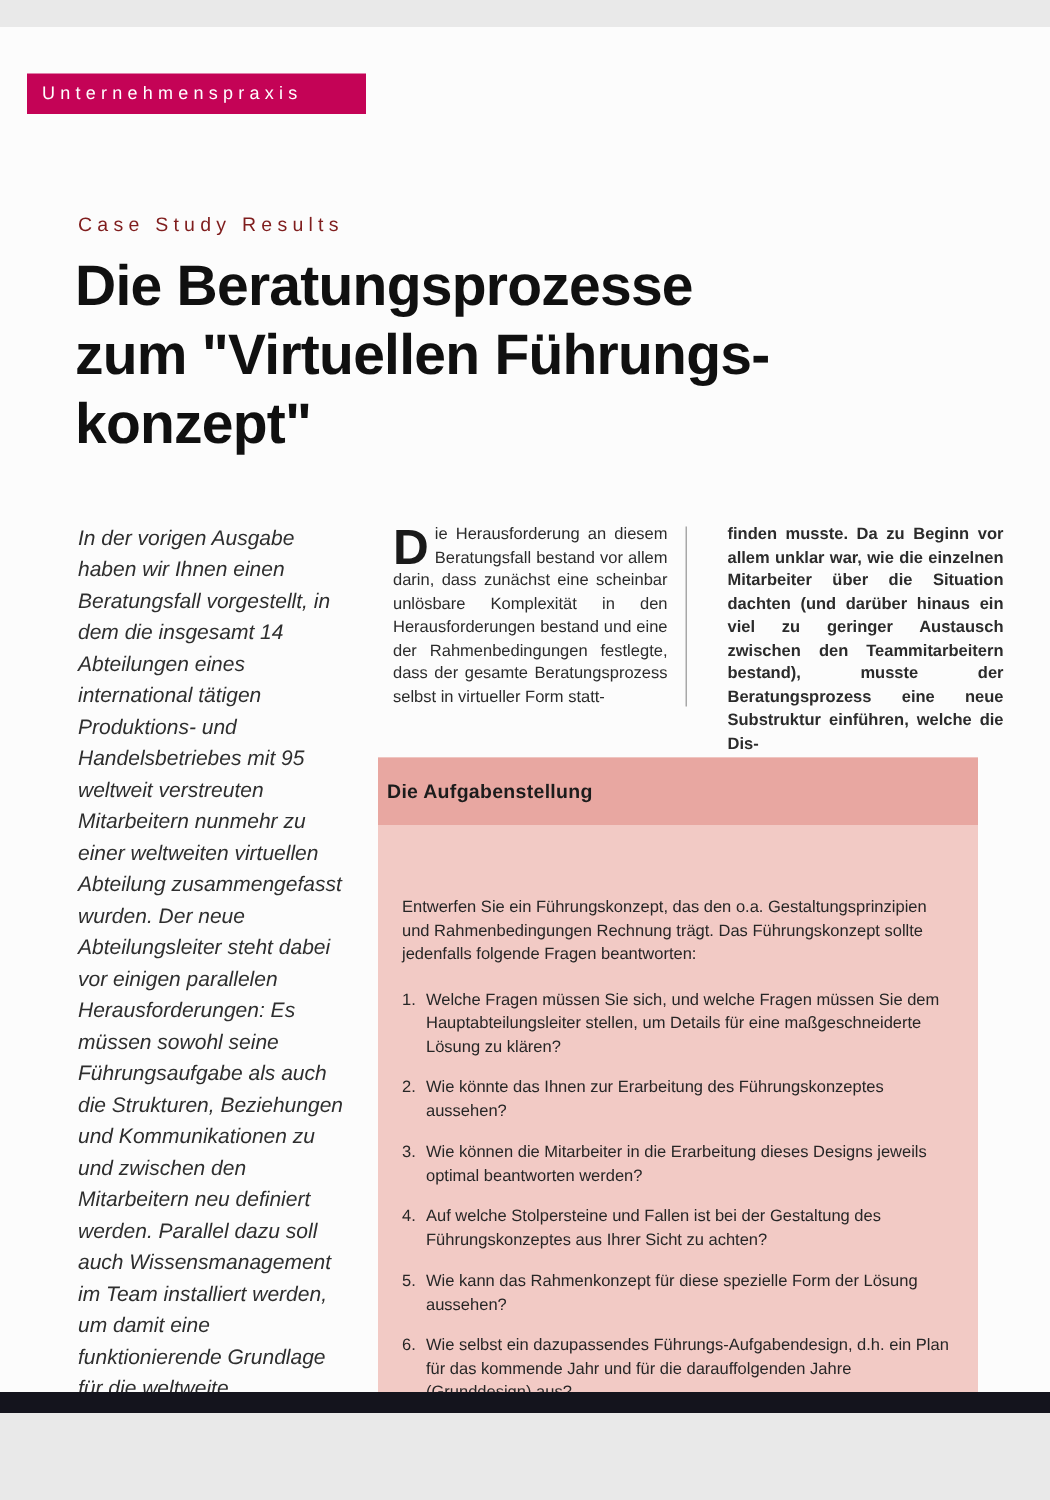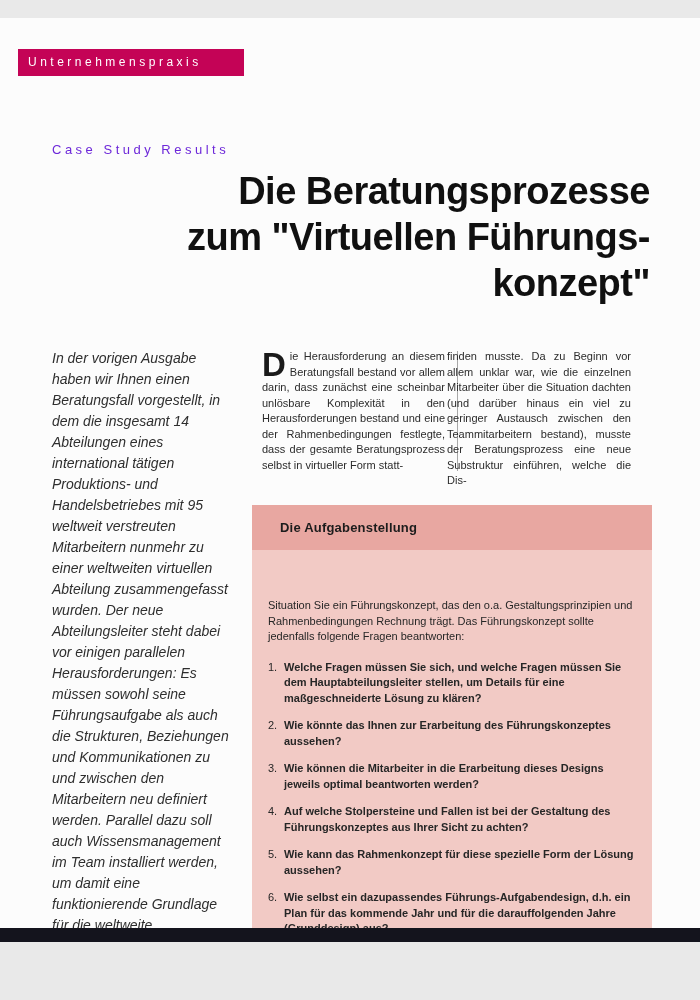--- a/index.html
+++ b/index.html
@@ -13,29 +13,29 @@
 
   .kicker {
     position:absolute; left:18px; top:31px; width:226px; height:27px;
     background:#c40356; color:#ffffff;
     font-size:12px; letter-spacing:3.5px; line-height:27px;
     padding-left:10px; font-weight:400; white-space:nowrap; overflow:hidden;
   }
 
   .eyebrow {
     position:absolute; left:52px; top:124px;
-    font-size:13px; letter-spacing:3.5px; color:#6d28d9; font-weight:400;
+    font-size:13px; letter-spacing:3.5px; color:#7f1d1d; font-weight:400;
   }
 
   .headline {
     position:absolute; left:50px; top:150px; width:600px;
     font-size:38px; font-weight:700; color:#101010;
     line-height:46px; letter-spacing:-0.5px;
   }
-  .headline span { display:block;text-align:right; }
+  .headline span { display:block; }
 
   .intro-col {
     position:absolute; left:52px; top:330px; width:178px;
     font-style:italic; font-size:14px; line-height:21px; color:#2e2e2e;
     text-align:left;
   }
 
   .body-col-1 {
     position:absolute; left:262px; top:331px; width:183px;
     font-size:11px; line-height:15.5px; color:#2b2b2b; text-align:justify;
@@ -44,44 +44,44 @@
     float:left; font-size:33px; line-height:29px; font-weight:700;
     padding:1px 4px 0 0; color:#1a1a1a;
   }
 
   .col-divider {
     position:absolute; left:457px; top:333px; width:1px; height:120px;
     background:#a8a8a8;
   }
 
   .body-col-2 {
-    position:absolute; left:447px; top:331px; width:184px;
-    font-size:11px; line-height:15.5px; color:#2b2b2b; text-align:justify;
+    position:absolute; left:485px; top:331px; width:184px;
+    font-size:11px; line-height:15.5px; color:#2b2b2b; text-align:justify;font-weight:bold;
   }
 
   .task-box {
     position:absolute; left:252px; top:487px; width:400px; height:438px;
     background:#f2cac5;
   }
   .task-box-header {
     width:100%; height:45px; background:#e8a7a1;
-    display:flex; align-items:center; padding:0 28px;
+    display:flex; align-items:center; padding:0 6px;
   }
   .task-box-title {
     font-size:13px; font-weight:700; color:#1c1c1c; letter-spacing:0.2px;
   }
   .task-box-body {
     padding:48px 16px 0 16px;
     font-size:11px; line-height:15.5px; color:#262626;
   }
   .task-box-intro { margin-bottom:15px; }
   .question-list { list-style:none; }
   .question-item { display:flex; margin-bottom:12px; }
   .q-num { width:16px; flex:0 0 16px; }
-  .q-text { flex:1;font-weight:bold; }
+  .q-text { flex:1; }
 
   .footer {
     position:absolute; left:52px; right:48px; top:941px;
     display:flex; 
     font-size:10px; color:#222222;
   }
 
   .bottom-bar {
     position:absolute; left:0; bottom:0; width:700px; height:14px;
     background:#14141d;
@@ -110,21 +110,21 @@
 
   <div class="col-divider"></div>
 
   <div class="body-col-2">finden musste. Da zu Beginn vor allem unklar war, wie die einzelnen Mitarbeiter über die Situation dachten (und darüber hinaus ein viel zu geringer Austausch zwischen den Teammitarbeitern bestand), musste der Beratungsprozess eine neue Substruktur einführen, welche die Dis-</div>
 
   <div class="task-box">
     <div class="task-box-header">
       <span class="task-box-title">Die Aufgabenstellung</span>
     </div>
     <div class="task-box-body">
-      <p class="task-box-intro">Situation Sie ein Führungskonzept, das den o.a. Gestaltungsprinzipien und Rahmenbedingungen Rechnung trägt. Das Führungskonzept sollte jedenfalls folgende Fragen beantworten:</p>
+      <p class="task-box-intro">Entwerfen Sie ein Führungskonzept, das den o.a. Gestaltungsprinzipien und Rahmenbedingungen Rechnung trägt. Das Führungskonzept sollte jedenfalls folgende Fragen beantworten:</p>
       <ul class="question-list">
         <li class="question-item">
           <span class="q-num">1.</span>
           <span class="q-text">Welche Fragen müssen Sie sich, und welche Fragen müssen Sie dem Hauptabteilungsleiter stellen, um Details für eine maßgeschneiderte Lösung zu klären?</span>
         </li>
         <li class="question-item">
           <span class="q-num">2.</span>
           <span class="q-text">Wie könnte das Ihnen zur Erarbeitung des Führungskonzeptes aussehen?</span>
         </li>
         <li class="question-item">

